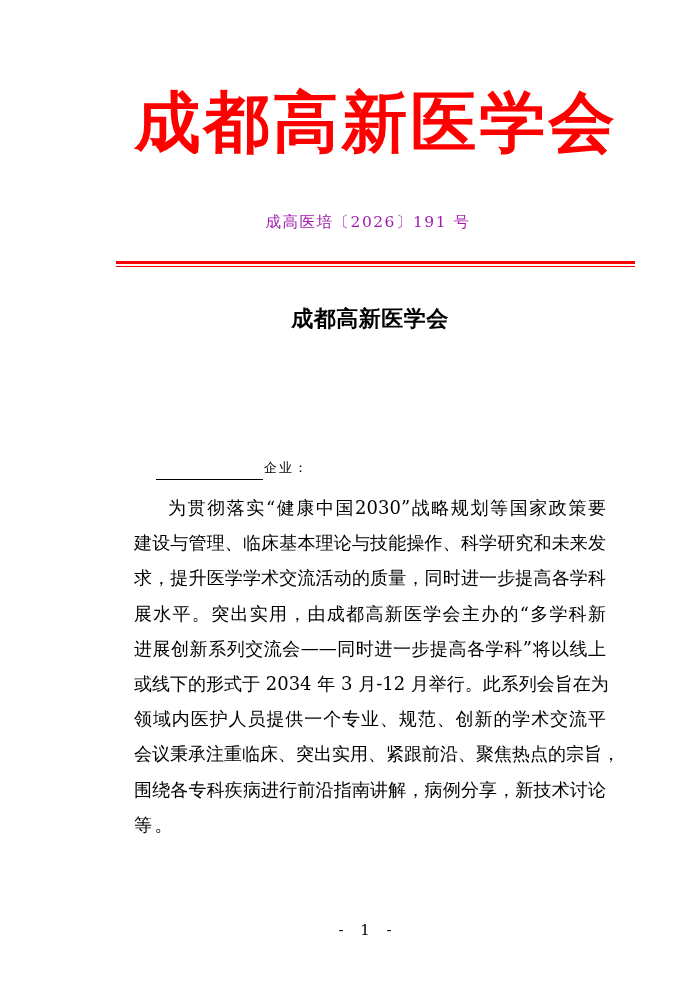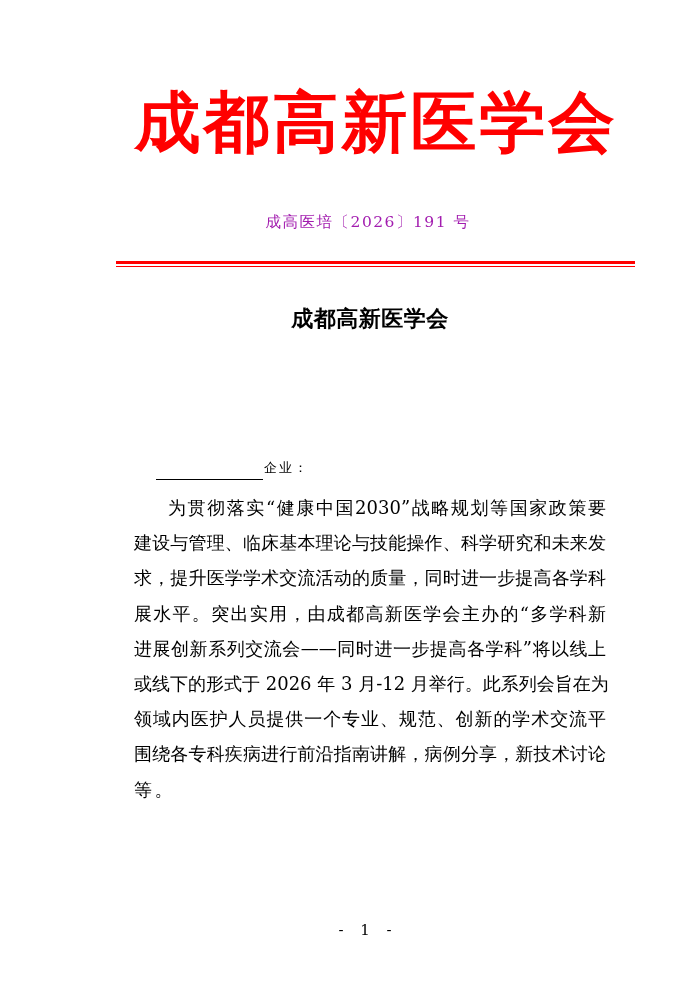--- a/index.html
+++ b/index.html
@@ -152,21 +152,22 @@
   <div class="addressee">
     <span class="blank"></span><span>企业：</span>
   </div>
 
   <div class="body-text">
     <span class="bline indent">为贯彻落实“健康中国2030”战略规划等国家政策要</span>
     <span class="bline">建设与管理、临床基本理论与技能操作、科学研究和未来发</span>
     <span class="bline">求，提升医学学术交流活动的质量，同时进一步提高各学科</span>
     <span class="bline">展水平。突出实用，由成都高新医学会主办的“多学科新</span>
     <span class="bline">进展创新系列交流会——同时进一步提高各学科”将以线上</span>
-    <span class="bline">或线下的形式于 2026 年 3 月-12 月举行。此系列会旨在为</span>
+    <span class="bline">或线下的形式于 2034 年 3 月-12 月举行。此系列会旨在为</span>
     <span class="bline">领域内医护人员提供一个专业、规范、创新的学术交流平</span>
+    <span class="bline">会议秉承注重临床、突出实用、紧跟前沿、聚焦热点的宗旨，</span>
     <span class="bline">围绕各专科疾病进行前沿指南讲解，病例分享，新技术讨论</span>
     <span class="bline last">等。</span>
   </div>
 
   <div class="page-number">- 1 -</div>
 
 </div>
 
 </body></html>

